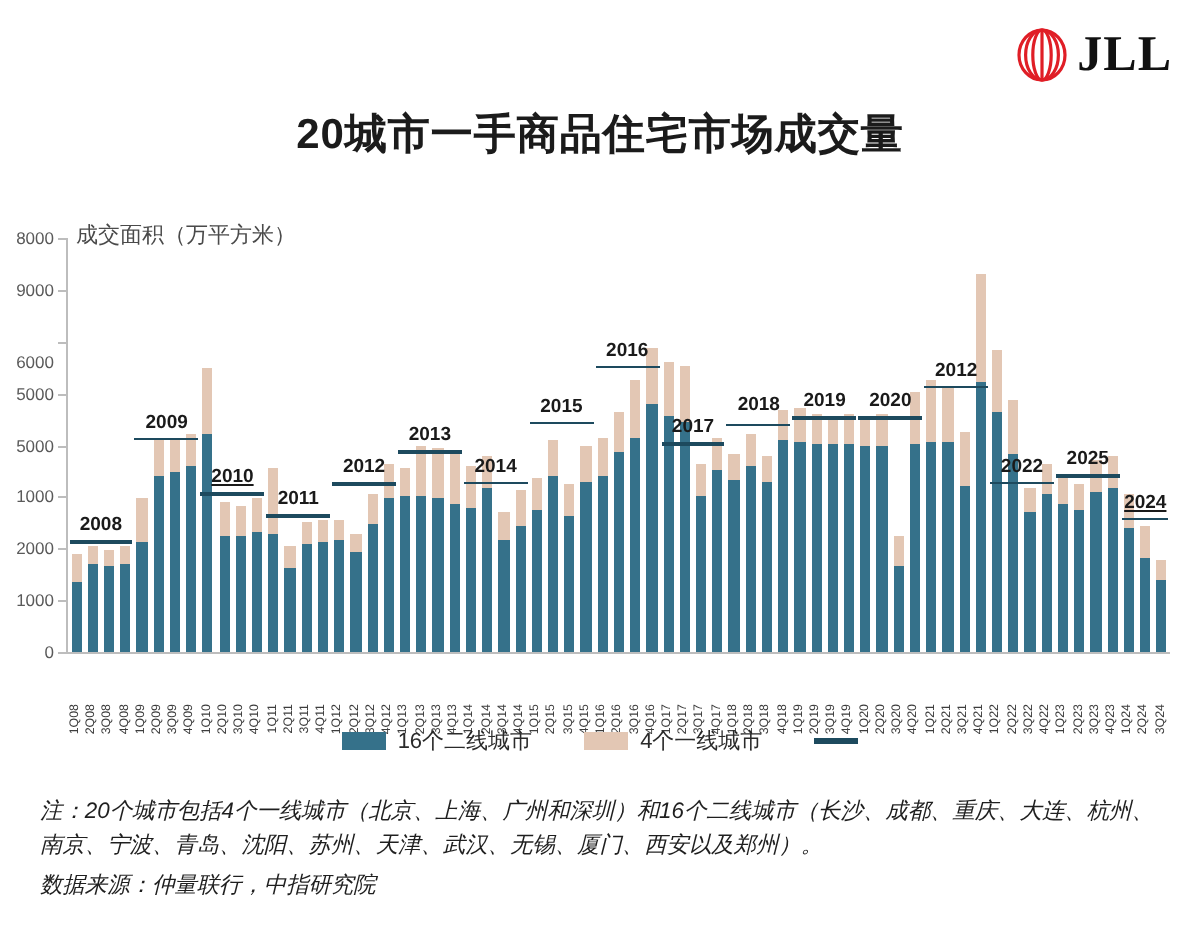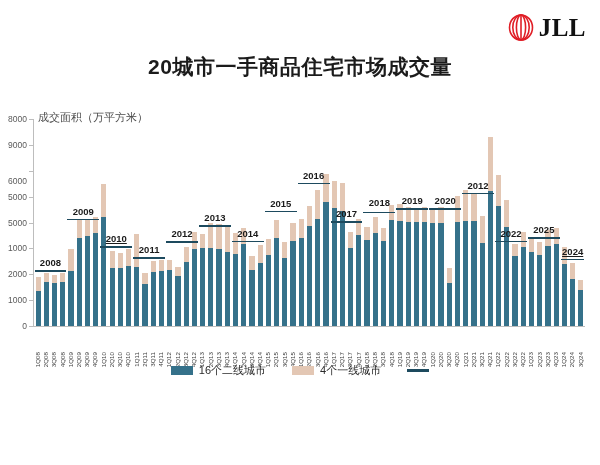--- a/index.html
+++ b/index.html
@@ -488,15 +488,17 @@
       <div class="lg">
         <span class="sw t1" style="background: rgb(227, 199, 180);"></span>
         <span>4个一线城市</span>
       </div>
       <div class="lg">
         <span class="sw ln" style="background: rgb(29, 74, 94);"></span>
       </div>
     </div>
 
   <div class="notes">
+    <div class="n1">注：20个城市包括4个一线城市（北京、上海、广州和深圳）和16个二线城市（长沙、成都、重庆、大连、杭州、南京、宁波、青岛、沈阳、苏州、天津、武汉、无锡、厦门、西安以及郑州）。</div>
+    <div class="n2">数据来源：仲量联行，中指研究院</div>
   </div>
 
 </div>
 
 </body></html>

